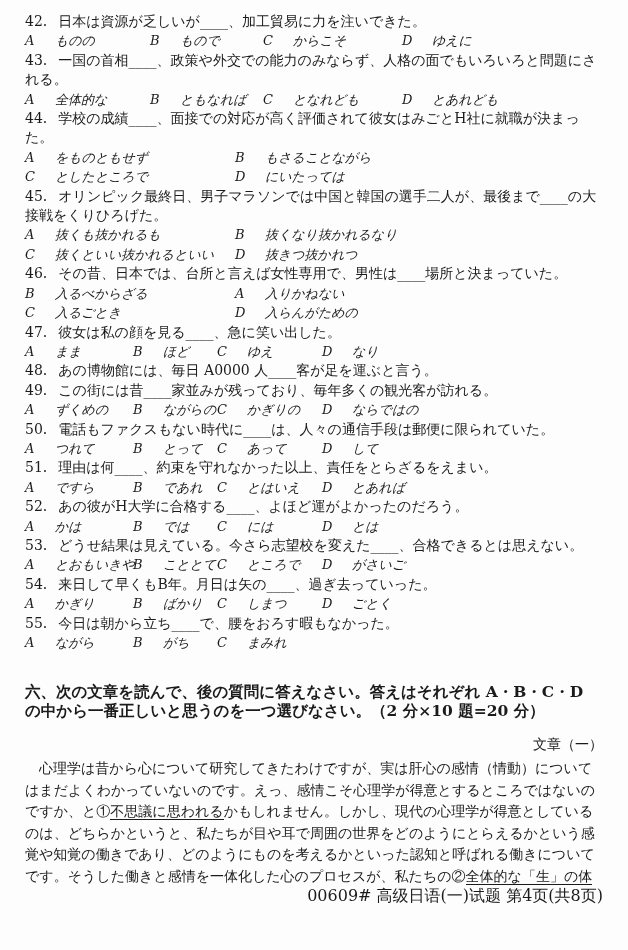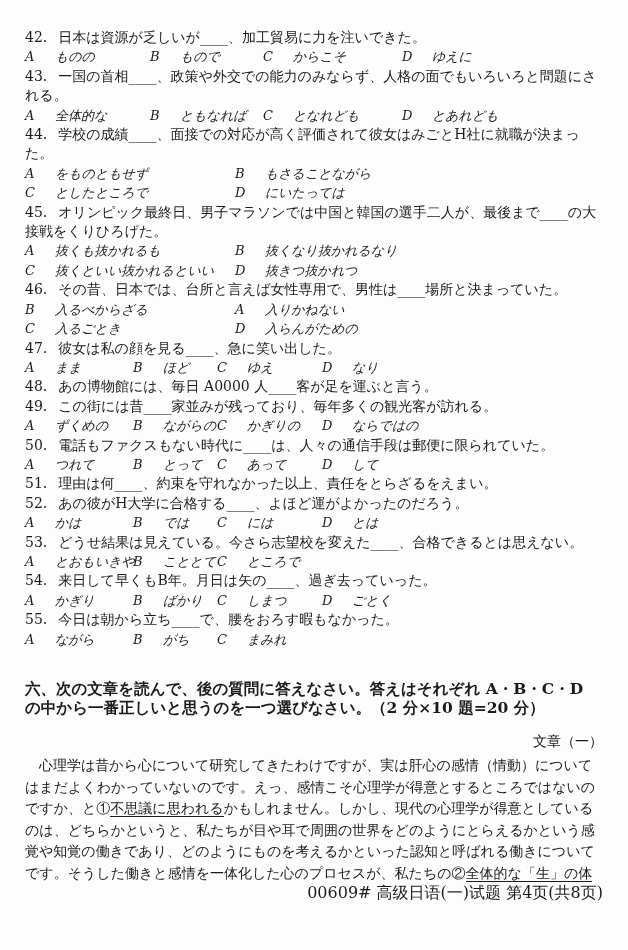--- a/index.html
+++ b/index.html
@@ -1,21 +1,21 @@
 <!DOCTYPE html>
 <html><head>
 <meta charset="utf-8">
 <style>
   html,body{margin:0;padding:0;}
   body{
     width:628px;height:950px;overflow:hidden;
     background:#fdfdfd;color:#1b1b1b;
     font-family:"DejaVu Serif","Liberation Serif",serif;
   }
-  .page{padding:28px 25px 0 25px;}
+  .page{padding:12px 25px 0 25px;}
   
   .q{margin:0;}
   .q-text{
     font-size:14px;line-height:19.4px;
     white-space:pre-wrap;
   }
   .q-num{display:inline-block;min-width:22px;margin-right:11px;}
   .opts{
     display:grid;
     font-size:13px;line-height:19.4px;font-style:italic;
@@ -132,38 +132,45 @@
       <div class="opts opt4">
         <span class="opt"><span class="opt-label">A</span><span class="opt-text">つれて</span></span>
         <span class="opt"><span class="opt-label">B</span><span class="opt-text">とって</span></span>
         <span class="opt"><span class="opt-label">C</span><span class="opt-text">あって</span></span>
         <span class="opt"><span class="opt-label">D</span><span class="opt-text">して</span></span>
       </div>
     </div>
 
     <div class="q">
       <div class="q-text"><span class="q-num">51.</span><span>理由は何____、約束を守れなかった以上、責任をとらざるをえまい。</span></div>
+      <div class="opts opt4">
+        <span class="opt"><span class="opt-label">A</span><span class="opt-text">ですら</span></span>
+        <span class="opt"><span class="opt-label">B</span><span class="opt-text">であれ</span></span>
+        <span class="opt"><span class="opt-label">C</span><span class="opt-text">とはいえ</span></span>
+        <span class="opt"><span class="opt-label">D</span><span class="opt-text">とあれば</span></span>
+      </div>
     </div>
 
     <div class="q">
       <div class="q-text"><span class="q-num">52.</span><span>あの彼がH大学に合格する____、よほど運がよかったのだろう。</span></div>
       <div class="opts opt4">
         <span class="opt"><span class="opt-label">A</span><span class="opt-text">かは</span></span>
         <span class="opt"><span class="opt-label">B</span><span class="opt-text">では</span></span>
         <span class="opt"><span class="opt-label">C</span><span class="opt-text">には</span></span>
         <span class="opt"><span class="opt-label">D</span><span class="opt-text">とは</span></span>
       </div>
     </div>
 
     <div class="q">
       <div class="q-text"><span class="q-num">53.</span><span>どうせ結果は見えている。今さら志望校を変えた____、合格できるとは思えない。</span></div>
       <div class="opts opt4">
         <span class="opt"><span class="opt-label">A</span><span class="opt-text">とおもいきや</span></span>
         <span class="opt"><span class="opt-label">B</span><span class="opt-text">こととて</span></span>
         <span class="opt"><span class="opt-label">C</span><span class="opt-text">ところで</span></span>
+        <span class="opt"><span class="opt-label">D</span><span class="opt-text">がさいご</span></span>
       </div>
     </div>
 
     <div class="q">
       <div class="q-text"><span class="q-num">54.</span><span>来日して早くもB年。月日は矢の____、過ぎ去っていった。</span></div>
       <div class="opts opt4">
         <span class="opt"><span class="opt-label">A</span><span class="opt-text">かぎり</span></span>
         <span class="opt"><span class="opt-label">B</span><span class="opt-text">ばかり</span></span>
         <span class="opt"><span class="opt-label">C</span><span class="opt-text">しまつ</span></span>
         <span class="opt"><span class="opt-label">D</span><span class="opt-text">ごとく</span></span>

